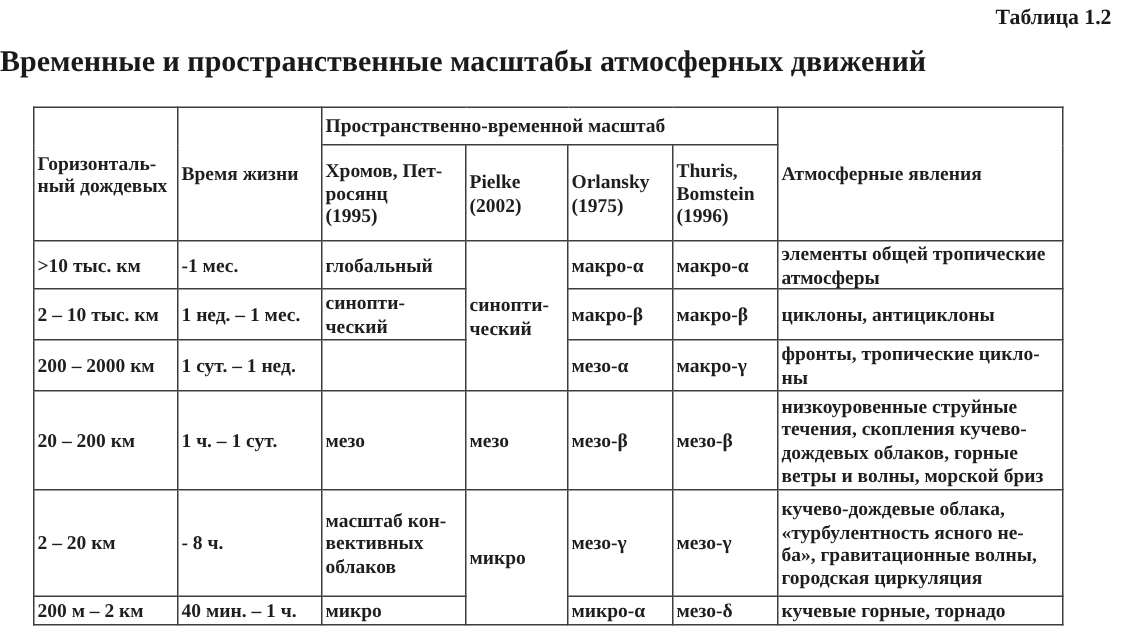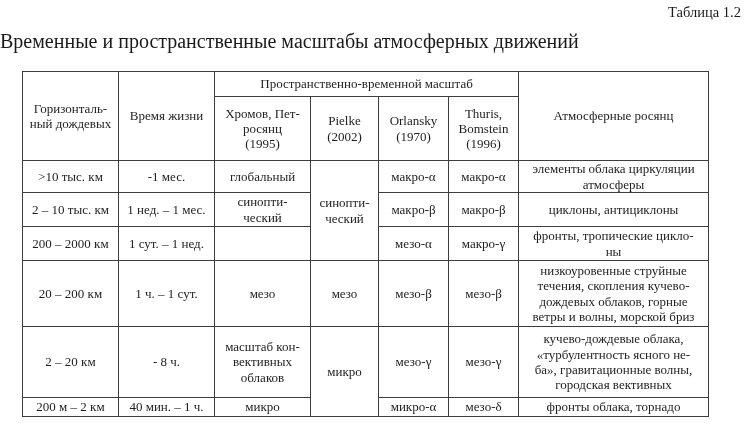--- a/index.html
+++ b/index.html
@@ -2,39 +2,39 @@
 <html><head>
 <meta charset="utf-8">
 <style>
   html, body { margin: 0; padding: 0; }
   body {
     width: 750px; height: 429px;
     background: #ffffff;
     font-family: "Liberation Serif", "DejaVu Serif", serif;
     color: #1e1e1e;
   }
-  .page { position: relative; width: 750px; height: 429px; overflow: hidden; }
+  .page { position: relative; width: 750px; height: 429px; overflow: hidden; font-weight: bold; }
 
   .table-label {
     position: absolute; top: 4px; right: 9px;
     font-size: 14.5px; color: #1a1a1a;
   }
   .caption {
     position: absolute; top: 30px; left: 0; width: 100%;
     font-size: 20px; color: #1a1a1a;
   }
 
   table.scales {
     position: absolute; left: 22px; top: 71px;
     width: 686px;
     border-collapse: collapse; table-layout: fixed;
   }
   table.scales td {
     border: 1px solid #3d3d3d;
-    text-align: center; vertical-align: middle;
+    vertical-align: middle;
     font-size: 13px; line-height: 1.18;
     padding: 0 2px;
     white-space: pre-line;
     overflow: hidden;
     color: #1e1e1e;
   }
   tr.h-span  { height: 25px; }
   tr.h-sub   { height: 64px; }
   tr.r1      { height: 32px; }
   tr.r2      { height: 34px; }
@@ -62,44 +62,44 @@
         <col style="width:70px">
       <col style="width:190px">
     </colgroup>
 
     <tbody>
         <tr class="h-span">
       <td class="hdr" rowspan="2">Горизонталь-
 ный дождевых</td>
       <td class="hdr" rowspan="2">Время жизни</td>
       <td class="hdr" colspan="4">Пространственно-временной масштаб</td>
-      <td class="hdr" rowspan="2">Атмосферные росянц</td>
+      <td class="hdr" rowspan="2">Атмосферные явления</td>
     </tr>
     <tr class="h-sub">
       <td class="hdr">Хромов, Пет-
 росянц
 (1995)</td>
       <td class="hdr">Pielke
 (2002)</td>
       <td class="hdr">Orlansky
-(1970)</td>
+(1975)</td>
       <td class="hdr">Thuris,
 Bomstein
 (1996)</td>
     </tr>
 
     <tr class="r1">
       <td>&gt;10 тыс. км</td>
       <td>-1 мес.</td>
       <td>глобальный</td>
       <td rowspan="3">синопти-
 ческий</td>
       <td>макро-α</td>
       <td>макро-α</td>
-      <td>элементы облака циркуляции
+      <td>элементы общей тропические
 атмосферы</td>
     </tr>
 
     <tr class="r2">
       <td>2 – 10 тыс. км</td>
       <td>1 нед. – 1 мес.</td>
       <td>синопти-
 ческий</td>
       <td>макро-β</td>
       <td>макро-β</td>
@@ -134,27 +134,27 @@
       <td>- 8 ч.</td>
       <td>масштаб кон-
 вективных
 облаков</td>
       <td rowspan="2">микро</td>
       <td>мезо-γ</td>
       <td>мезо-γ</td>
       <td>кучево-дождевые облака,
 «турбулентность ясного не-
 ба», гравитационные волны,
-городская вективных</td>
+городская циркуляция</td>
     </tr>
 
     <tr class="r6">
       <td>200 м – 2 км</td>
       <td>40 мин. – 1 ч.</td>
       <td>микро</td>
       <td>микро-α</td>
       <td>мезо-δ</td>
-      <td>фронты облака, торнадо</td>
+      <td>кучевые горные, торнадо</td>
     </tr>
   </tbody>
     </table>
 
 </div>
 
 </body></html>

